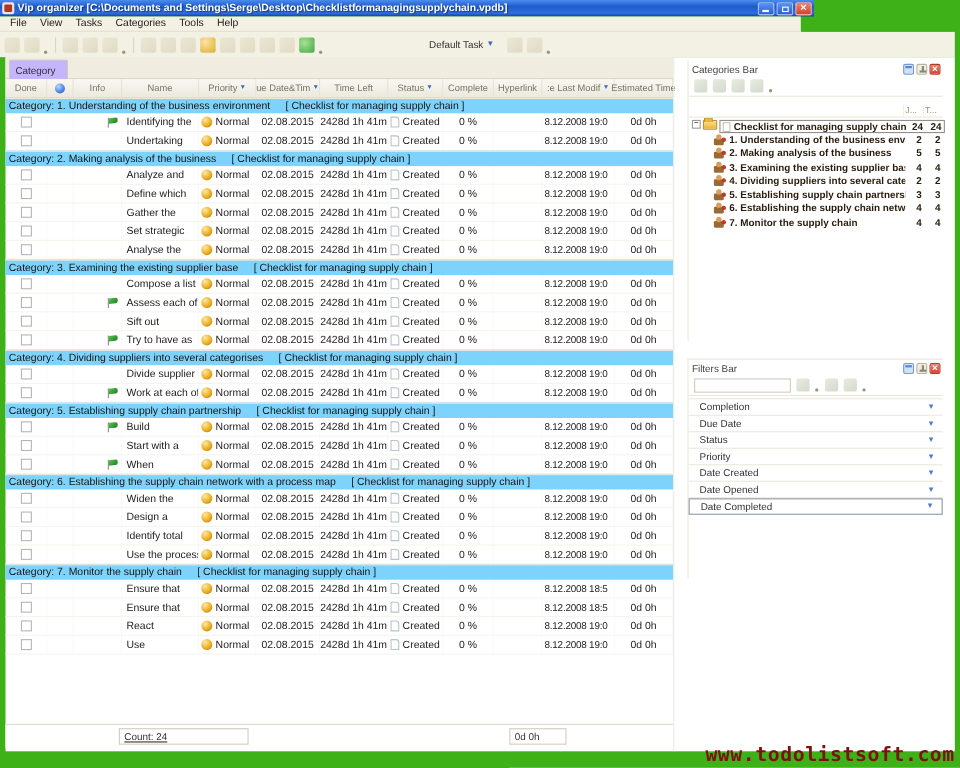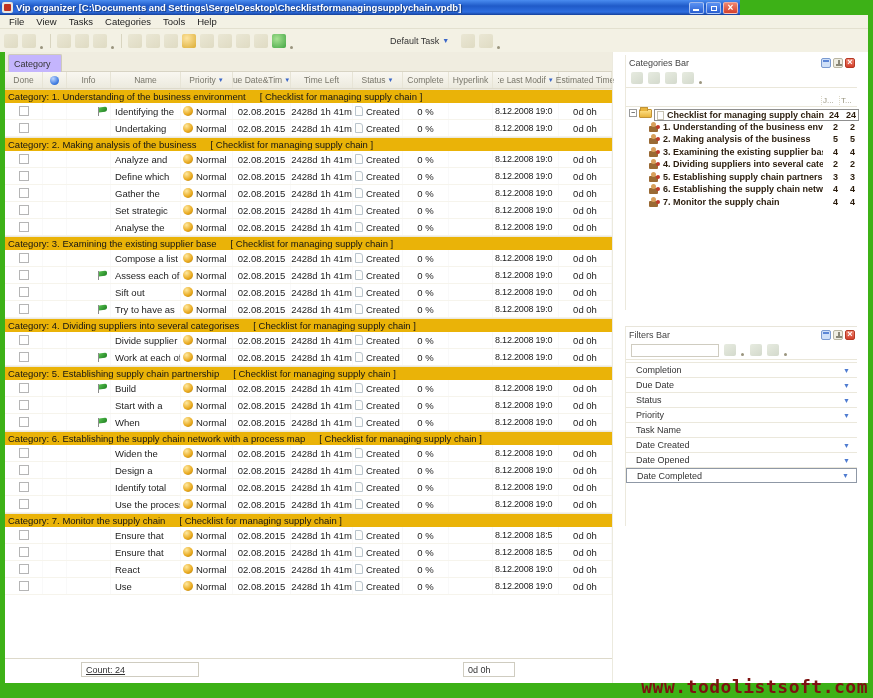--- a/index.html
+++ b/index.html
@@ -21,21 +21,21 @@
   .appicon::after{content:"";position:absolute;left:2px;top:2px;width:7px;height:7px;background:#c03020;border-radius:1px;}
   .title-text{color:#fff;font-size:9.5px;font-weight:bold;margin-left:3px;white-space:nowrap;overflow:hidden;text-shadow:1px 1px 1px rgba(0,0,0,.45);flex:1;}
   .winbtns{display:flex;gap:2px;flex:none;}
   .wbtn{width:15px;height:12px;border:1px solid rgba(255,255,255,.55);border-radius:2px;
     background:linear-gradient(180deg,#5b92f2,#2a5fd0);position:relative;}
   .wbtn.close{background:linear-gradient(180deg,#ef8571,#d4402c);}
   .wbtn .mini{position:absolute;left:3px;bottom:2px;width:6px;height:2px;background:#fff;}
   .wbtn .rest{position:absolute;left:4px;top:3px;width:6px;height:5px;border:1px solid #fff;}
   .wbtn .x{position:absolute;left:0;top:-1px;width:100%;text-align:center;color:#fff;font-size:10px;font-weight:bold;line-height:12px;}
   
-  .menubar{position:absolute;left:0;top:15px;width:868px;height:14px;background:#f3f1e4;
+  .menubar{position:absolute;left:0;top:15px;width:728px;height:14px;background:#f3f1e4;
     border-bottom:1px solid #e3e0cf;display:flex;align-items:center;padding-left:3px;}
   .menu-item{font-size:9.5px;color:#222;padding:0 6px;line-height:13px;}
   
   .toolbar{position:absolute;left:0;top:29px;width:868px;height:23px;background:#f3f1e4;
     display:flex;align-items:center;padding-left:4px;gap:4px;}
   .tbi{width:14px;height:14px;border-radius:2px;opacity:.55;background:linear-gradient(145deg,#d8d2b2,#bdb48e);flex:none;}
   .tbi.gold{background:radial-gradient(circle at 35% 30%,#ffe39a,#d9a520);opacity:.9;}
   .tbi.green{background:radial-gradient(circle at 35% 35%,#9fe08a,#2f9e31);opacity:.9;}
   .tbi.ghost{background:linear-gradient(145deg,#e3dfc8,#cfc9a8);}
   .tb-sep{width:1px;height:14px;background:#d9d5c0;margin:0 2px;flex:none;}
@@ -55,41 +55,41 @@
     background:linear-gradient(180deg,#f9f7f1,#ecead f);
     background:linear-gradient(180deg,#f9f7f1,#eceade);
     border-bottom:1px solid #dedacb;}
   .hcell{display:flex;align-items:center;justify-content:center;gap:2px;font-size:8.5px;color:#78766a;
     border-right:1px solid #e7e4d6;overflow:visible;white-space:nowrap;}
   .sort{color:#3a66c8;font-size:6px;line-height:6px;}
   .info-ball{width:9px;height:9px;border-radius:50%;background:radial-gradient(circle at 35% 30%,#bcd6ff,#3d7ae0 65%,#1b4fae);}
   
   .rows{position:absolute;left:0;top:37px;width:607px;}
   .group-row{height:14px;display:flex;align-items:center;gap:14px;border-top:1px solid #ece9df;
-    font-size:9.5px;color:#141414;padding-left:3px;background:#eab308;white-space:nowrap;overflow:hidden;}
+    font-size:9.5px;color:#141414;padding-left:3px;background:#7dd3fc;white-space:nowrap;overflow:hidden;}
   .task-row{height:17px;display:grid;align-items:center;
     grid-template-columns:38px 24px 44px 70px 52px 58px 62px 50px 46px 44px 66px 53px;
     font-size:9.5px;color:#222;border-bottom:1px solid #f6f4ec;}
   .tcell{height:100%;display:flex;align-items:center;border-right:1px solid rgba(0,0,0,0.025);overflow:hidden;white-space:nowrap;}
   .c-center{justify-content:center;}
   .checkbox{width:10px;height:10px;background:#fff;border:1px solid #b5b5b5;margin:0 auto;}
   .flag-icon{position:relative;width:12px;height:11px;margin-left:auto;margin-right:2px;}
   .flag-icon::before{content:"";position:absolute;left:2px;top:1px;width:1px;height:9px;background:#8a8a8a;}
   .flag-icon::after{content:"";position:absolute;left:3px;top:1px;width:8px;height:5px;
     background:linear-gradient(135deg,#57c24f,#1f7e22);border-radius:0 2px 2px 0;transform:skewY(-6deg);}
   .ball{width:10px;height:10px;border-radius:50%;flex:none;margin:0 3px 0 2px;
     background:radial-gradient(circle at 35% 30%,#ffe9a0,#e8a81c 60%,#9c6d08);}
   .page-icon{width:8px;height:10px;background:#fdfdfb;border:1px solid #b9c4cc;border-radius:0 3px 0 0;flex:none;margin:0 3px 0 2px;}
   .name-cell{padding-left:4px;}
   .lm-cell{font-size:9px;letter-spacing:-0.2px;padding-left:2px;}
   
   .footer{position:absolute;left:0;top:606px;width:607px;height:22px;border-top:1px solid #ddd9ca;background:#fff;}
   .fbox{position:absolute;top:3px;height:15px;background:#fff;border:1px solid #cfccc0;font-size:9px;color:#333;
     padding:2px 0 0 4px;}
-  .fbox.count{left:76px;width:118px;text-decoration:underline;}
+  .fbox.count{left:103px;width:118px;text-decoration:underline;}
   .fbox.total{left:458px;width:52px;}
   
   .vdiv{position:absolute;left:607px;top:0;width:1px;height:631px;background:#eceade;}
   
   .panel{position:absolute;left:620px;width:232px;background:#fff;border-left:1px solid #ece9dd;}
   .panel-title{height:14px;display:flex;align-items:center;font-size:9px;color:#444;padding:1px 2px 0 3px;}
   .panel-title .pt-label{flex:1;}
   .pt-icons{display:flex;gap:2px;}
   .pti{width:10px;height:10px;border-radius:2px;position:relative;}
   .pti.win{background:#cfe0f8;border:1px solid #7a9ad0;}
@@ -946,23 +946,20 @@
         </div>
         <div class="filter-row">
           <span class="fl-label">Status</span>
           <span class="fl-chev">▼</span>
         </div>
         <div class="filter-row">
           <span class="fl-label">Priority</span>
           <span class="fl-chev">▼</span>
         </div>
         <div class="filter-row">
-          <span class="fl-label">Task Name</span>
-        </div>
-        <div class="filter-row">
           <span class="fl-label">Date Created</span>
           <span class="fl-chev">▼</span>
         </div>
         <div class="filter-row">
           <span class="fl-label">Date Opened</span>
           <span class="fl-chev">▼</span>
         </div>
         <div class="filter-row selected">
           <span class="fl-label">Date Completed</span>
           <span class="fl-chev">▼</span>

